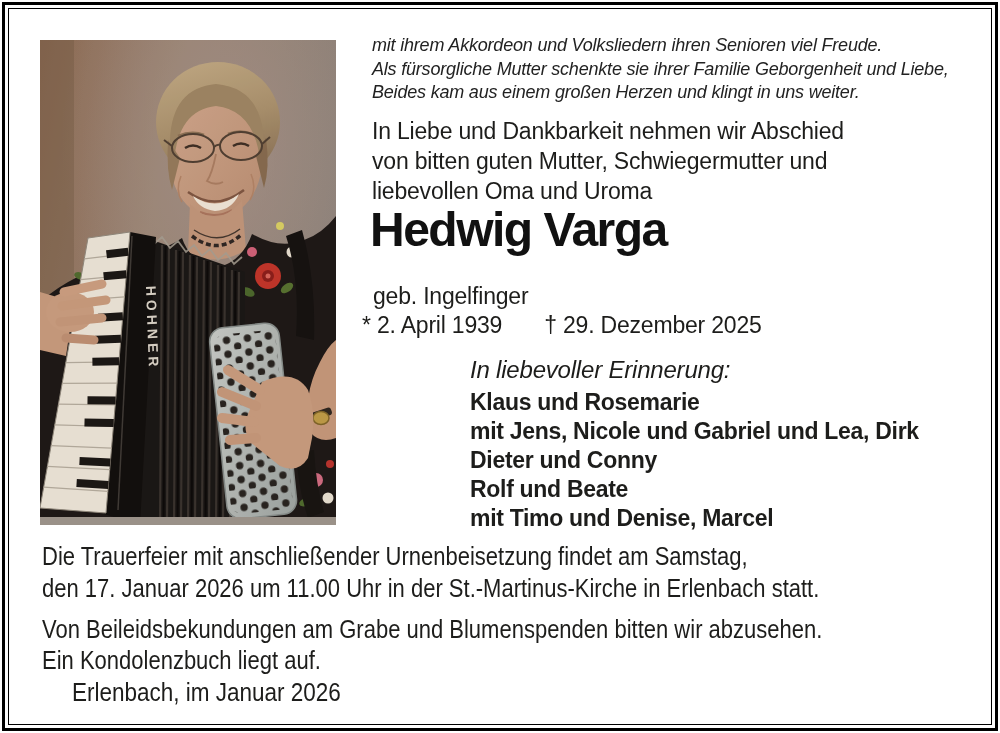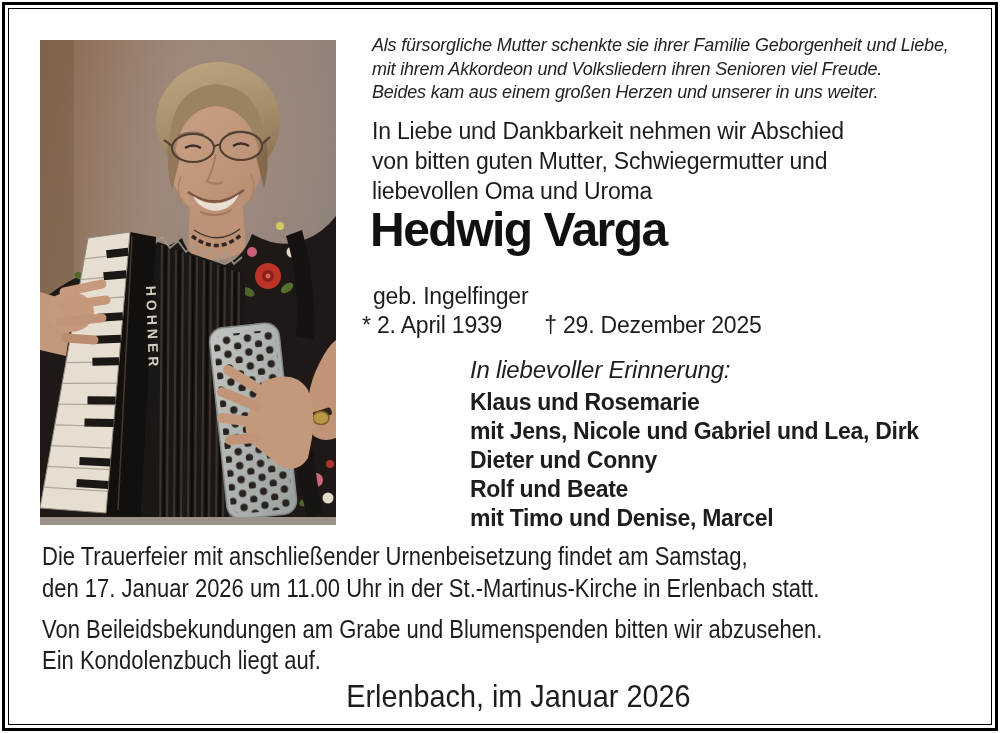--- a/index.html
+++ b/index.html
@@ -49,22 +49,22 @@
     position:absolute;left:42px;top:540px;width:960px;
     font-size:25px;line-height:32px;
     transform:scaleX(0.88);transform-origin:0 0;white-space:nowrap;
   }
   .condolence{
     position:absolute;left:42px;top:614px;width:960px;
     font-size:25px;line-height:31px;
     transform:scaleX(0.88);transform-origin:0 0;white-space:nowrap;
   }
   .place-date{
-    position:absolute;left:42px;top:678px;width:915px;text-align:center;
-    font-size:32px;
+    position:absolute;left:42px;top:678px;width:915px;text-align:left;
+    font-size:25px;
   }
   .place-date span{display:inline-block;transform:scaleX(0.9);transform-origin:100% 0;white-space:nowrap;}
 </style>
 </head>
 <body>
 
 <div class="page">
 
   <div class="frame-outer"></div>
   <div class="frame-inner"></div>
@@ -236,23 +236,23 @@
         </g>
       </g>
 
       <rect x="0" y="477" width="296" height="8" fill="#9b948c"></rect>
 
       <rect x="0" y="0" width="296" height="485" fill="#8a6a50" opacity="0.05"></rect>
     </svg>
   </div>
 
   <div class="eulogy">
+    <div>mit ihrem Akkordeon und Volksliedern ihren Senioren viel Freude.</div>
     <div>Als fürsorgliche Mutter schenkte sie ihrer Familie Geborgenheit und Liebe,</div>
-    <div>mit ihrem Akkordeon und Volksliedern ihren Senioren viel Freude.</div>
-    <div>Beides kam aus einem großen Herzen und unserer in uns weiter.</div>
+    <div>Beides kam aus einem großen Herzen und klingt in uns weiter.</div>
   </div>
 
   <div class="intro">
     <div>In Liebe und Dankbarkeit nehmen wir Abschied</div>
     <div>von bitten guten Mutter, Schwiegermutter und</div>
     <div>liebevollen Oma und Uroma</div>
   </div>
 
   <div class="name">Hedwig Varga</div>
   <div class="maiden">geb. Ingelfinger</div>

